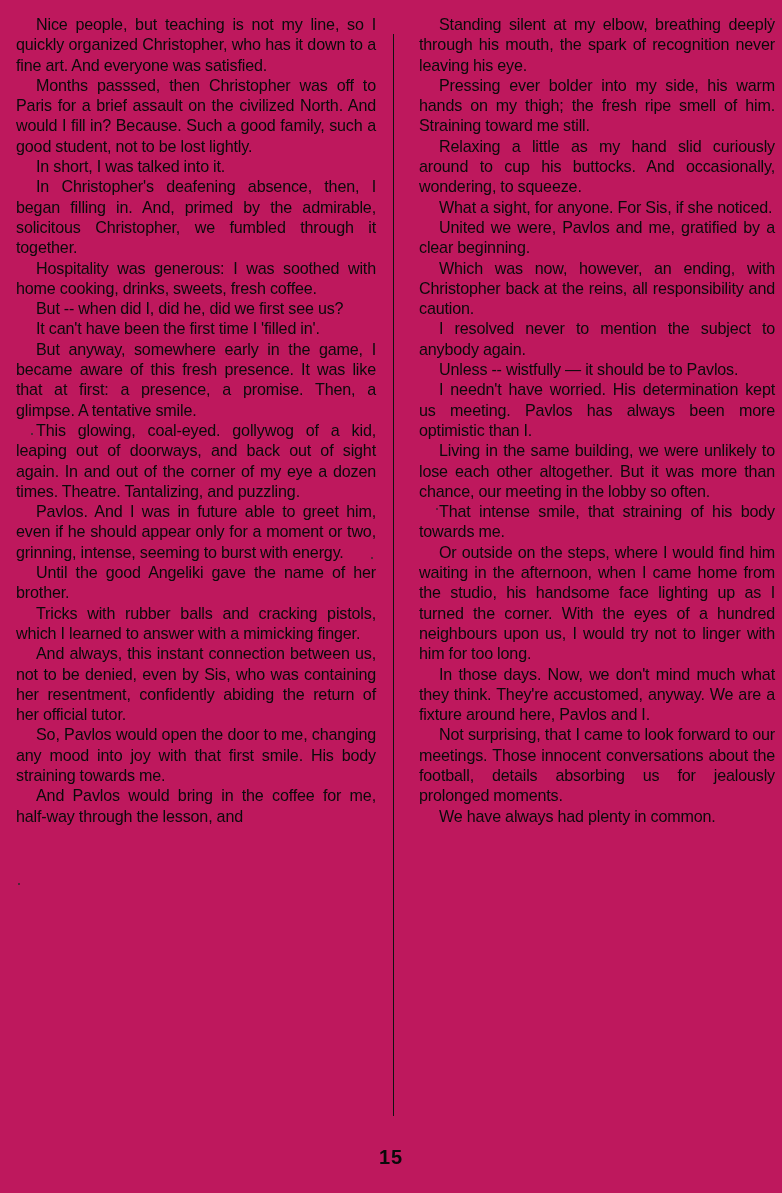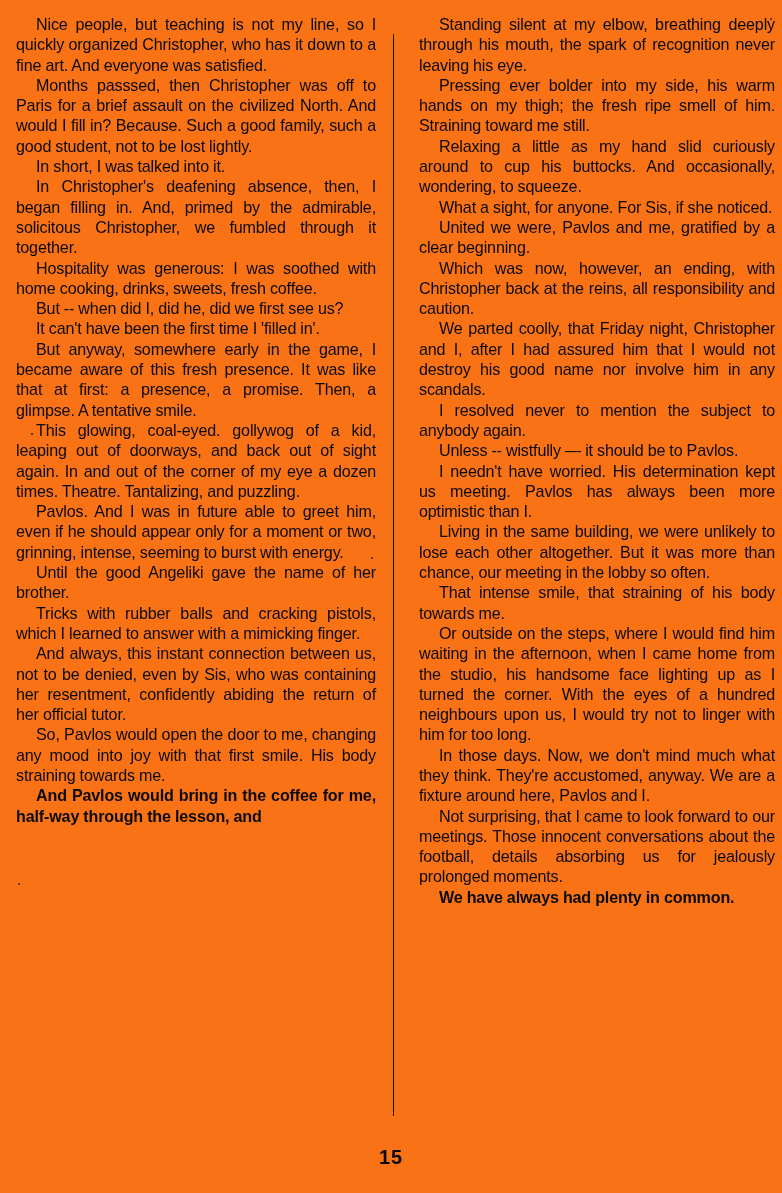--- a/index.html
+++ b/index.html
@@ -10,21 +10,21 @@
   }
 
   body {
     font-family: "Liberation Sans", "DejaVu Sans", sans-serif;
   }
 
   #page {
     position: relative;
     width: 782px;
     height: 1193px;
-    background: #f97316;
+    background: #be185d;
     overflow: hidden;
     box-sizing: border-box;
   }
 
   
   #columns {
     position: absolute;
     top: 14px;
     left: 0;
     width: 782px;
@@ -58,21 +58,20 @@
     text-indent: 20px;
     -webkit-font-smoothing: none;
     font-stretch: semi-condensed;
     word-spacing: -0.2px;
     letter-spacing: -0.15px;
   }
 
   
   .para:last-child {
     margin-bottom: 0;
-    font-weight: bold;
   }
 
   
   .para.cont {
     text-indent: 0;
   }
 
   
   #column-rule {
     position: absolute;
@@ -128,21 +127,20 @@
         <p class="para">And Pavlos would bring in the coffee for me, half-way through the lesson, and</p>
       </div>
 
     <div class="column" id="column-right">
         <p class="para">Standing silent at my elbow, breathing deeply through his mouth, the spark of recognition never leaving his eye.</p>
         <p class="para">Pressing ever bolder into my side, his warm hands on my thigh; the fresh ripe smell of him. Straining toward me still.</p>
         <p class="para">Relaxing a little as my hand slid curiously around to cup his buttocks. And occasionally, wondering, to squeeze.</p>
         <p class="para">What a sight, for anyone. For Sis, if she noticed.</p>
         <p class="para">United we were, Pavlos and me, gratified by a clear beginning.</p>
         <p class="para">Which was now, however, an ending, with Christopher back at the reins, all responsibility and caution.</p>
-        <p class="para">We parted coolly, that Friday night, Christopher and I, after I had assured him that I would not destroy his good name nor involve him in any scandals.</p>
         <p class="para">I resolved never to mention the subject to anybody again.</p>
         <p class="para">Unless -- wistfully — it should be to Pavlos.</p>
         <p class="para">I needn't have worried. His determination kept us meeting. Pavlos has always been more optimistic than I.</p>
         <p class="para">Living in the same building, we were unlikely to lose each other altogether. But it was more than chance, our meeting in the lobby so often.</p>
         <p class="para">That intense smile, that straining of his body towards me.</p>
         <p class="para">Or outside on the steps, where I would find him waiting in the afternoon, when I came home from the studio, his handsome face lighting up as I turned the corner. With the eyes of a hundred neighbours upon us, I would try not to linger with him for too long.</p>
         <p class="para">In those days. Now, we don't mind much what they think. They're accustomed, anyway. We are a fixture around here, Pavlos and I.</p>
         <p class="para">Not surprising, that I came to look forward to our meetings. Those innocent conversations about the football, details absorbing us for jealously prolonged moments.</p>
         <p class="para">We have always had plenty in common.</p>
       </div>

